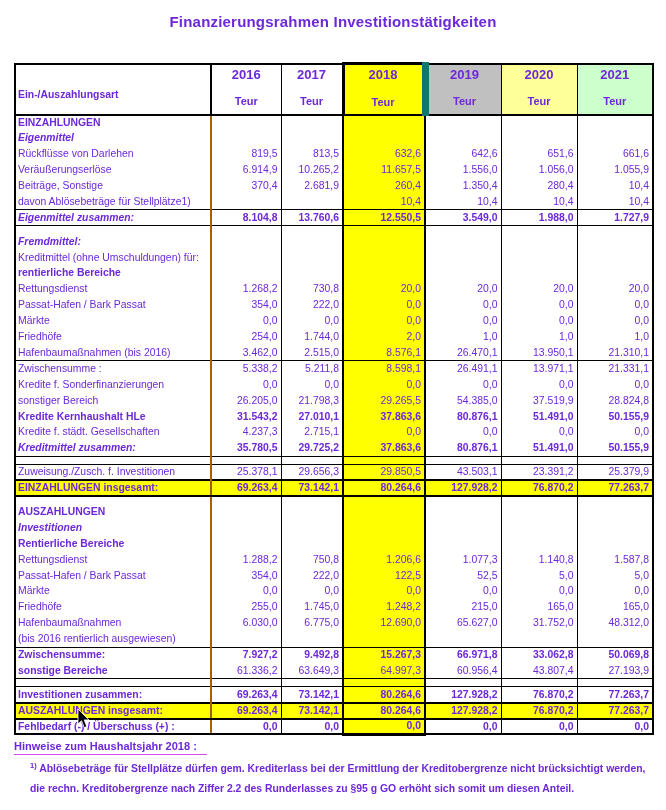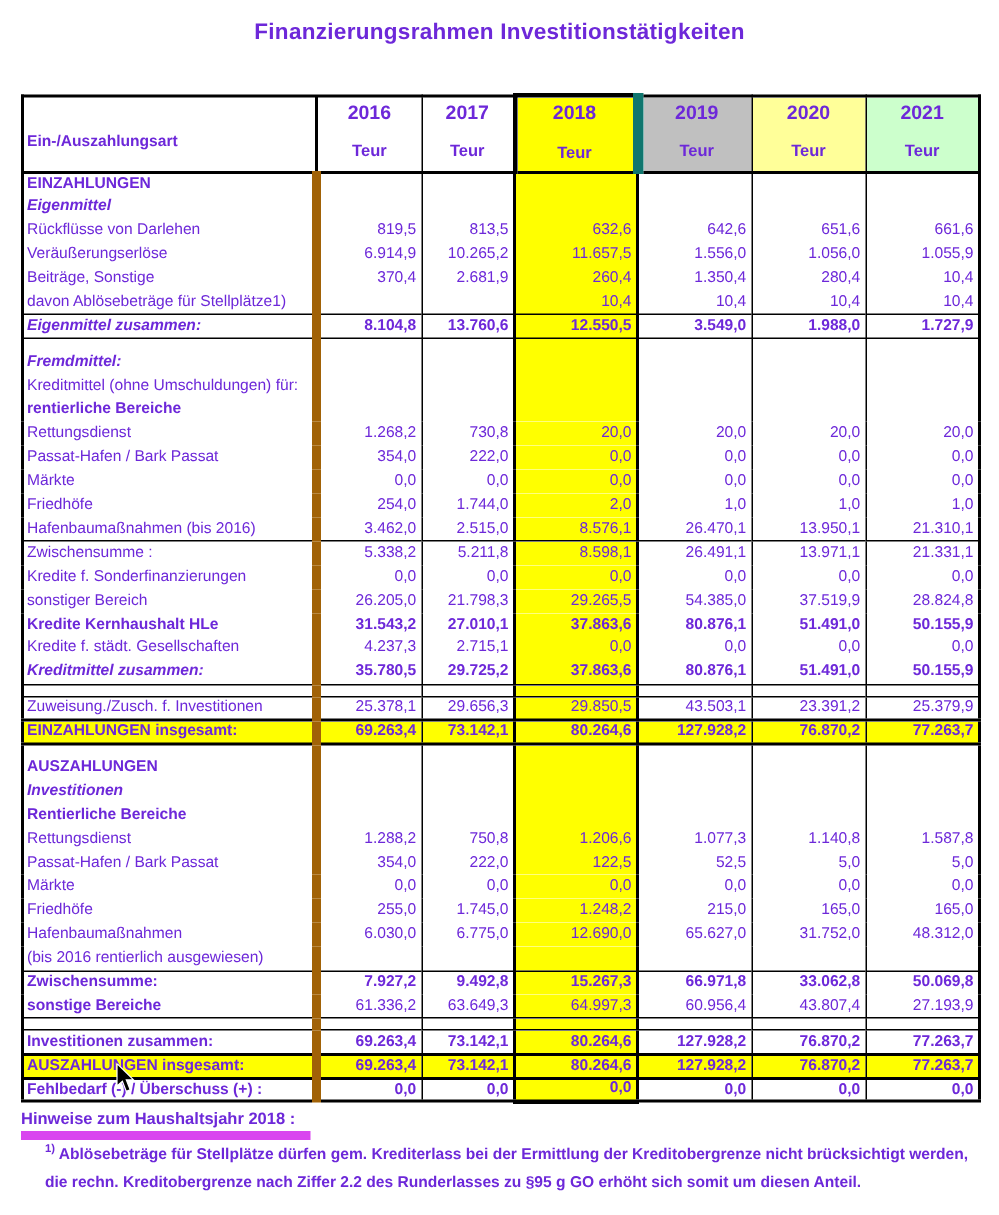--- a/index.html
+++ b/index.html
@@ -10,38 +10,38 @@
   table.fin{position:absolute;left:14px;top:62px;border-collapse:collapse;table-layout:fixed;
             width:638px;border:2px solid #000;}
   th,td{border-left:1px solid #000;border-right:1px solid #000;overflow:hidden;
         white-space:nowrap;font-size:10.4px;line-height:1.15;padding:0;}
   thead tr{height:51px;}
   thead th{border-bottom:2px solid #000;vertical-align:top;font-weight:bold;padding:0;}
   th.corner{vertical-align:bottom;text-align:left;}
   .corner-label{font-size:10.4px;font-weight:bold;padding:0 0 13px 2px;}
   .yh .yr{font-size:13px;font-weight:bold;text-align:center;margin-top:3px;}
   .yh .unit{font-size:11px;font-weight:bold;text-align:center;margin-top:13px;}
-  td.lab{text-align:left;padding-left:2px;border-right:6px solid #a16207;}
+  td.lab{text-align:left;padding-left:2px;border-right:2px solid #a16207;}
   th.corner{border-right:2px solid #000;}
   td.num{text-align:right;padding-right:3px;}
   tbody tr{height:15.9px;}
   tbody tr.blank{height:8px;}
   td.bold{font-weight:bold;}
   td.bolditalic{font-weight:bold;font-style:italic;}
   td.b{font-weight:bold;}
   td.bt{border-top:1px solid #000;}
   td.bb{border-bottom:1px solid #000;}
   .c2018{border-left:2px solid #000;border-right:2px solid #000;}
   tbody td.c2018{background:#FFFF00;}
   thead th.y2018{border-top:3px solid #000;border-left:3px solid #000;border-right:7px solid #0f766e;}
   tbody tr:last-child td{border-bottom:2px solid #000;}
   tbody tr:last-child td.c2018{border-bottom:3px solid #000;}
   tr.hl td{background:#FFFF00;font-weight:bold;border-top:2px solid #000;border-bottom:2px solid #000;}
   .footer-hint{position:absolute;left:14px;top:740px;font-size:11px;font-weight:bold;
-               border-bottom:6px solid #d946ef;padding:0 10px 2px 0;}
+               border-bottom:1px solid #d946ef;padding:0 10px 2px 0;}
   .footnote{position:absolute;left:14px;width:640px;font-size:10.4px;font-weight:bold;margin-left:16px;}
   .fn1{top:761px;}
   .fn2{top:783px;}
   .footnote sup{font-size:7.5px;}
   .cursor{position:absolute;left:77px;top:709px;width:14px;height:20px;}
 </style>
 </head>
 <body>
 
 <div class="page">

